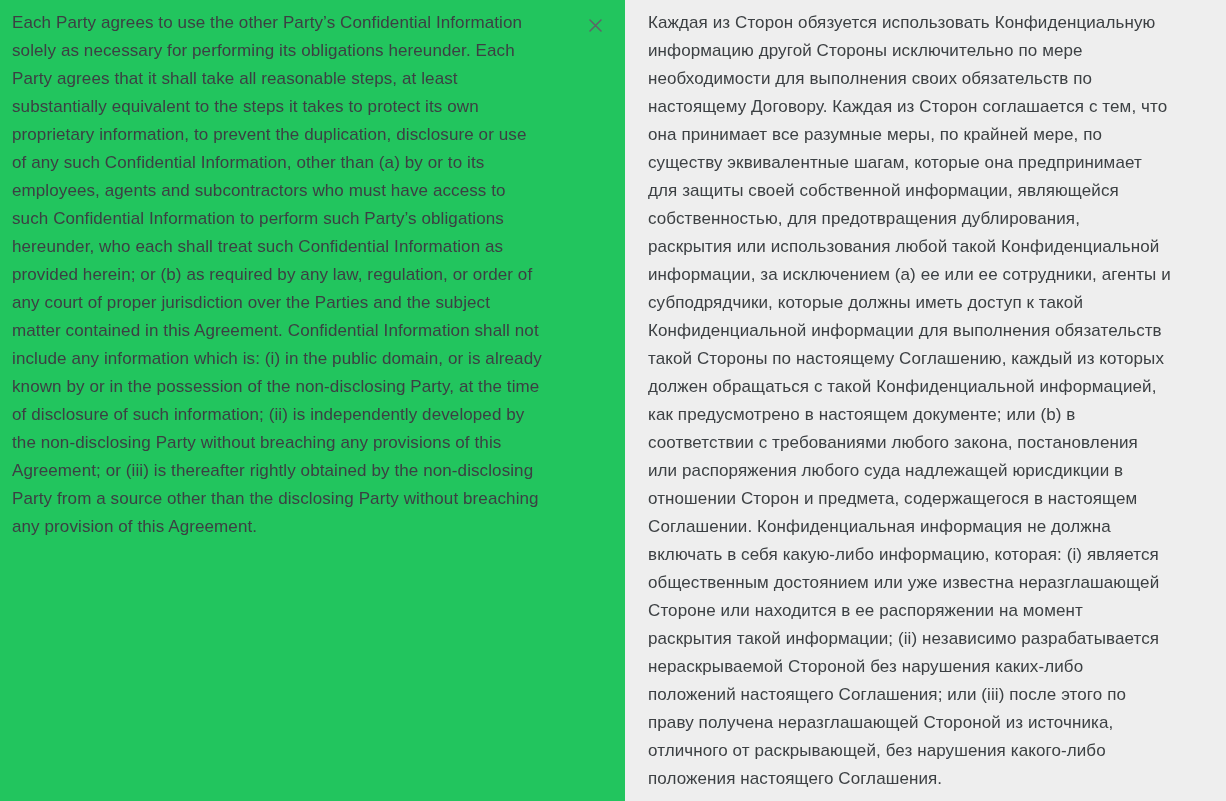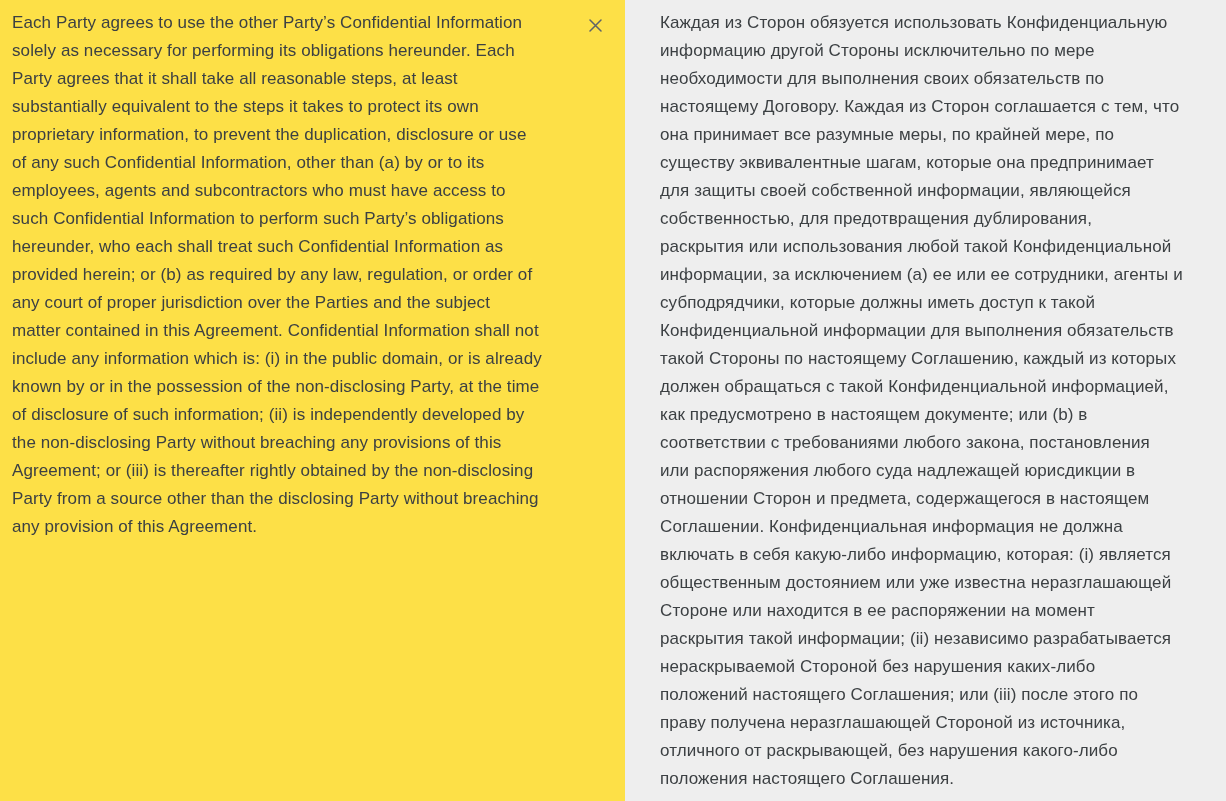--- a/index.html
+++ b/index.html
@@ -13,21 +13,21 @@
   }
   .layout {
     display: flex;
     width: 1226px;
     height: 801px;
   }
   .source-panel {
     position: relative;
     width: 625px;
     height: 801px;
-    background: #fde047;
+    background: #22c55e;
     box-sizing: border-box;
     flex: 0 0 625px;
   }
   .source-text {
     padding: 9px 44px 9px 12px;
     font-size: 17px;
     line-height: 28px;
     color: #3c4043;
     white-space: pre;
     overflow: hidden;
@@ -51,21 +51,21 @@
   .close-btn svg {
     display: block;
   }
   .translation-panel {
     flex: 1 1 auto;
     height: 801px;
     background: #eeeeee;
     box-sizing: border-box;
   }
   .translated-text {
-    padding: 9px 8px 9px 35px;
+    padding: 9px 8px 9px 23px;
     font-size: 17px;
     line-height: 28px;
     color: #3c4043;
     white-space: pre;
     overflow: hidden;
     letter-spacing: 0.1px;
   }
 </style>
 </head>
 <body>

